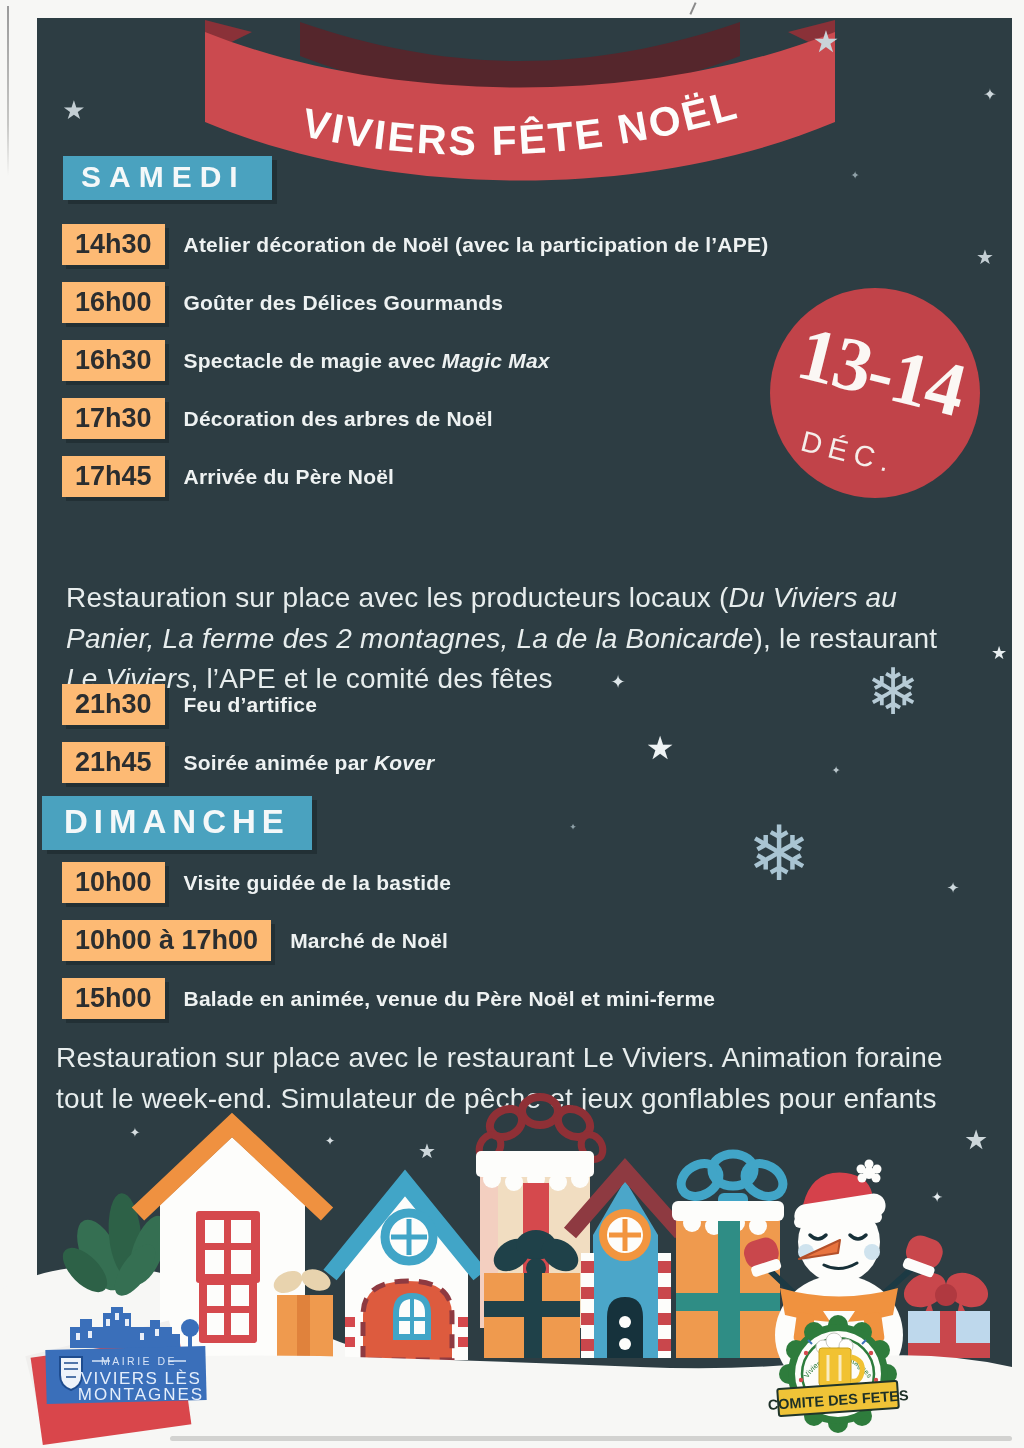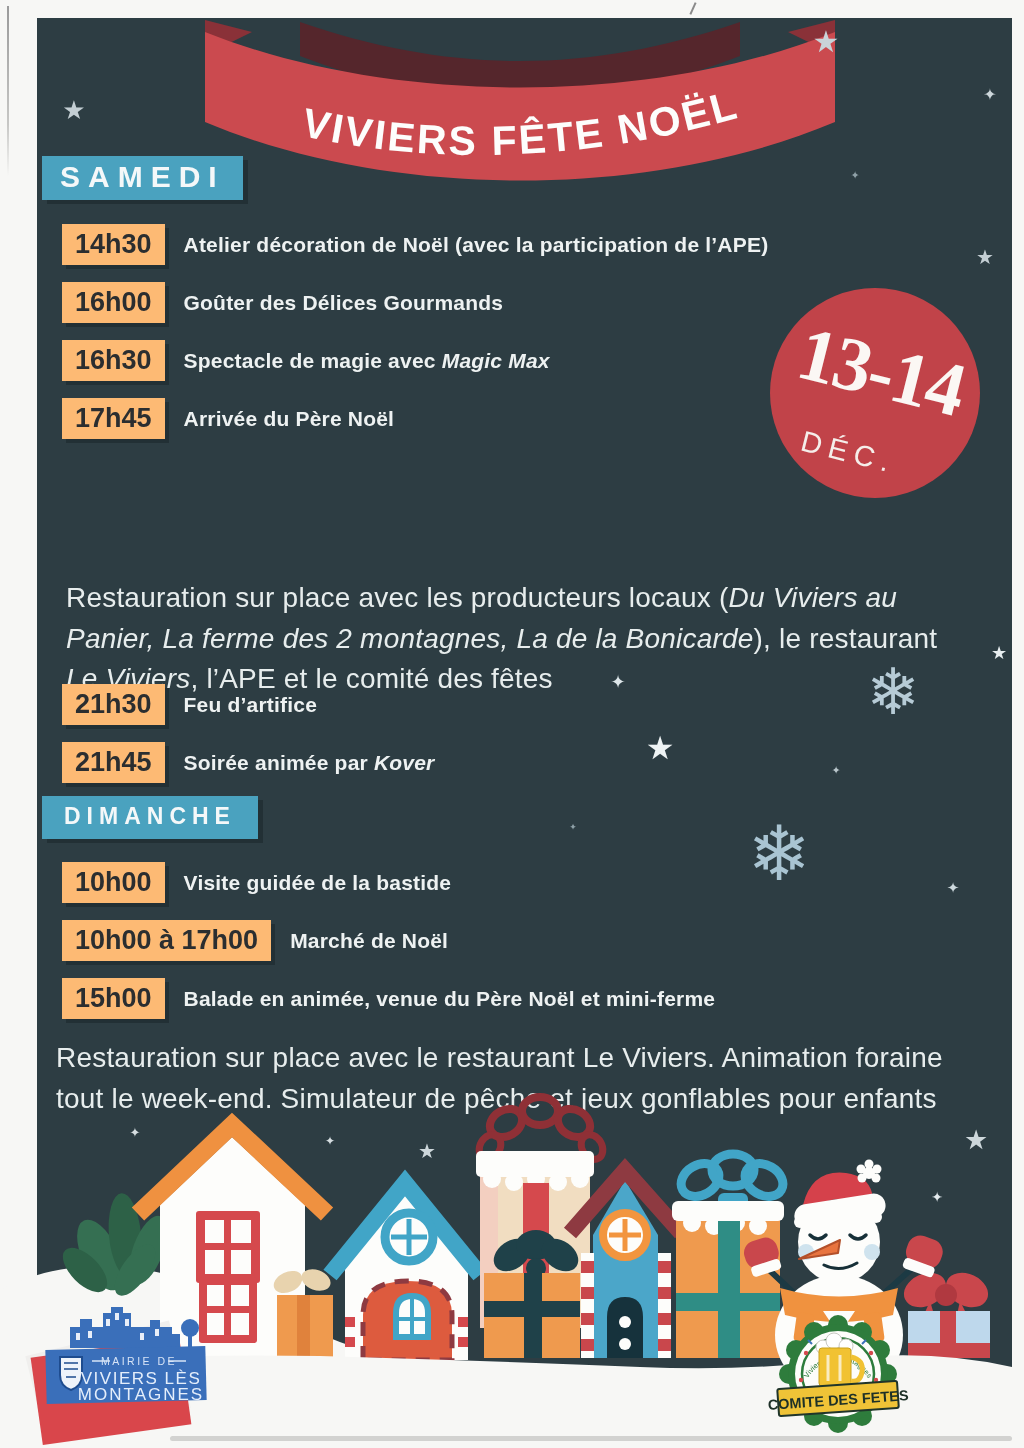--- a/index.html
+++ b/index.html
@@ -15,22 +15,22 @@
   .ribbon{position:absolute;left:150px;top:10px;}
   .date-badge{position:absolute;left:770px;top:288px;width:210px;height:210px;border-radius:50%;
               background:#c14349;}
   .date-days{position:absolute;left:6px;top:40px;width:210px;text-align:center;
              font-family:"Liberation Serif",serif;font-weight:bold;font-size:76px;color:#fbf7f4;
              transform:rotate(14deg);letter-spacing:-2px;}
   .date-month{position:absolute;left:30px;top:148px;font-size:29px;color:#f5eeea;
               letter-spacing:7px;transform:rotate(14deg);font-weight:500;}
   .sec-banner{position:absolute;background:#4aa2bf;color:#f4f8f9;font-weight:bold;
               box-shadow:5px 4px 0 rgba(10,20,24,.30);white-space:nowrap;}
-  .sam{left:42px;top:156px;font-size:30px;letter-spacing:8px;padding:4px 18px 6px 18px;}
-  .dim{left:42px;top:796px;font-size:23px;letter-spacing:6px;padding:7px 22px 9px 22px;}
+  .sam{left:63px;top:156px;font-size:30px;letter-spacing:8px;padding:4px 26px 6px 18px;}
+  .dim{left:42px;top:796px;font-size:33px;letter-spacing:6px;padding:7px 22px 9px 22px;}
   .rows{position:absolute;left:62px;}
   .row{display:flex;align-items:center;margin-bottom:17px;}
   .time{background:#fdba74;color:#2b2e30;font-weight:bold;font-size:27px;padding:5px 13px;
         box-shadow:4px 4px 0 rgba(10,20,24,.30);white-space:nowrap;}
   .etext{color:#eef2f2;font-size:21px;margin-left:19px;white-space:nowrap;font-weight:700;
          letter-spacing:.2px;}
   .it{font-style:italic;margin-top:40px;}
   .note{position:absolute;margin:0;color:#e7eded;font-size:28px;line-height:1.45;
         font-weight:500;letter-spacing:.2px;}
   .note1{left:66px;top:578px;width:905px;}
@@ -70,20 +70,24 @@
         <span class="time">14h30</span>
         <span class="etext"><span>Atelier décoration de Noël (avec la participation de l’APE)</span></span>
       </div>
       <div class="row">
         <span class="time">16h00</span>
         <span class="etext"><span>Goûter des Délices Gourmands</span></span>
       </div>
       <div class="row">
         <span class="time">16h30</span>
         <span class="etext"><span>Spectacle de magie avec </span><span class="it">Magic Max</span></span>
+      </div>
+      <div class="row">
+        <span class="time">17h30</span>
+        <span class="etext"><span>Décoration des arbres de Noël</span></span>
       </div>
       <div class="row">
         <span class="time">17h45</span>
         <span class="etext"><span>Arrivée du Père Noël</span></span>
       </div>
     </div>
   <p class="note note1"><span>Restauration sur place avec les producteurs locaux (</span><span class="it">Du Viviers au Panier, La ferme des 2 montagnes, La de la Bonicarde</span><span>), le restaurant </span><span class="it">Le Viviers</span><span>, l’APE et le comité des fêtes</span></p>
   <div class="rows" style="top:684px">
       <div class="row">
         <span class="time">21h30</span>

